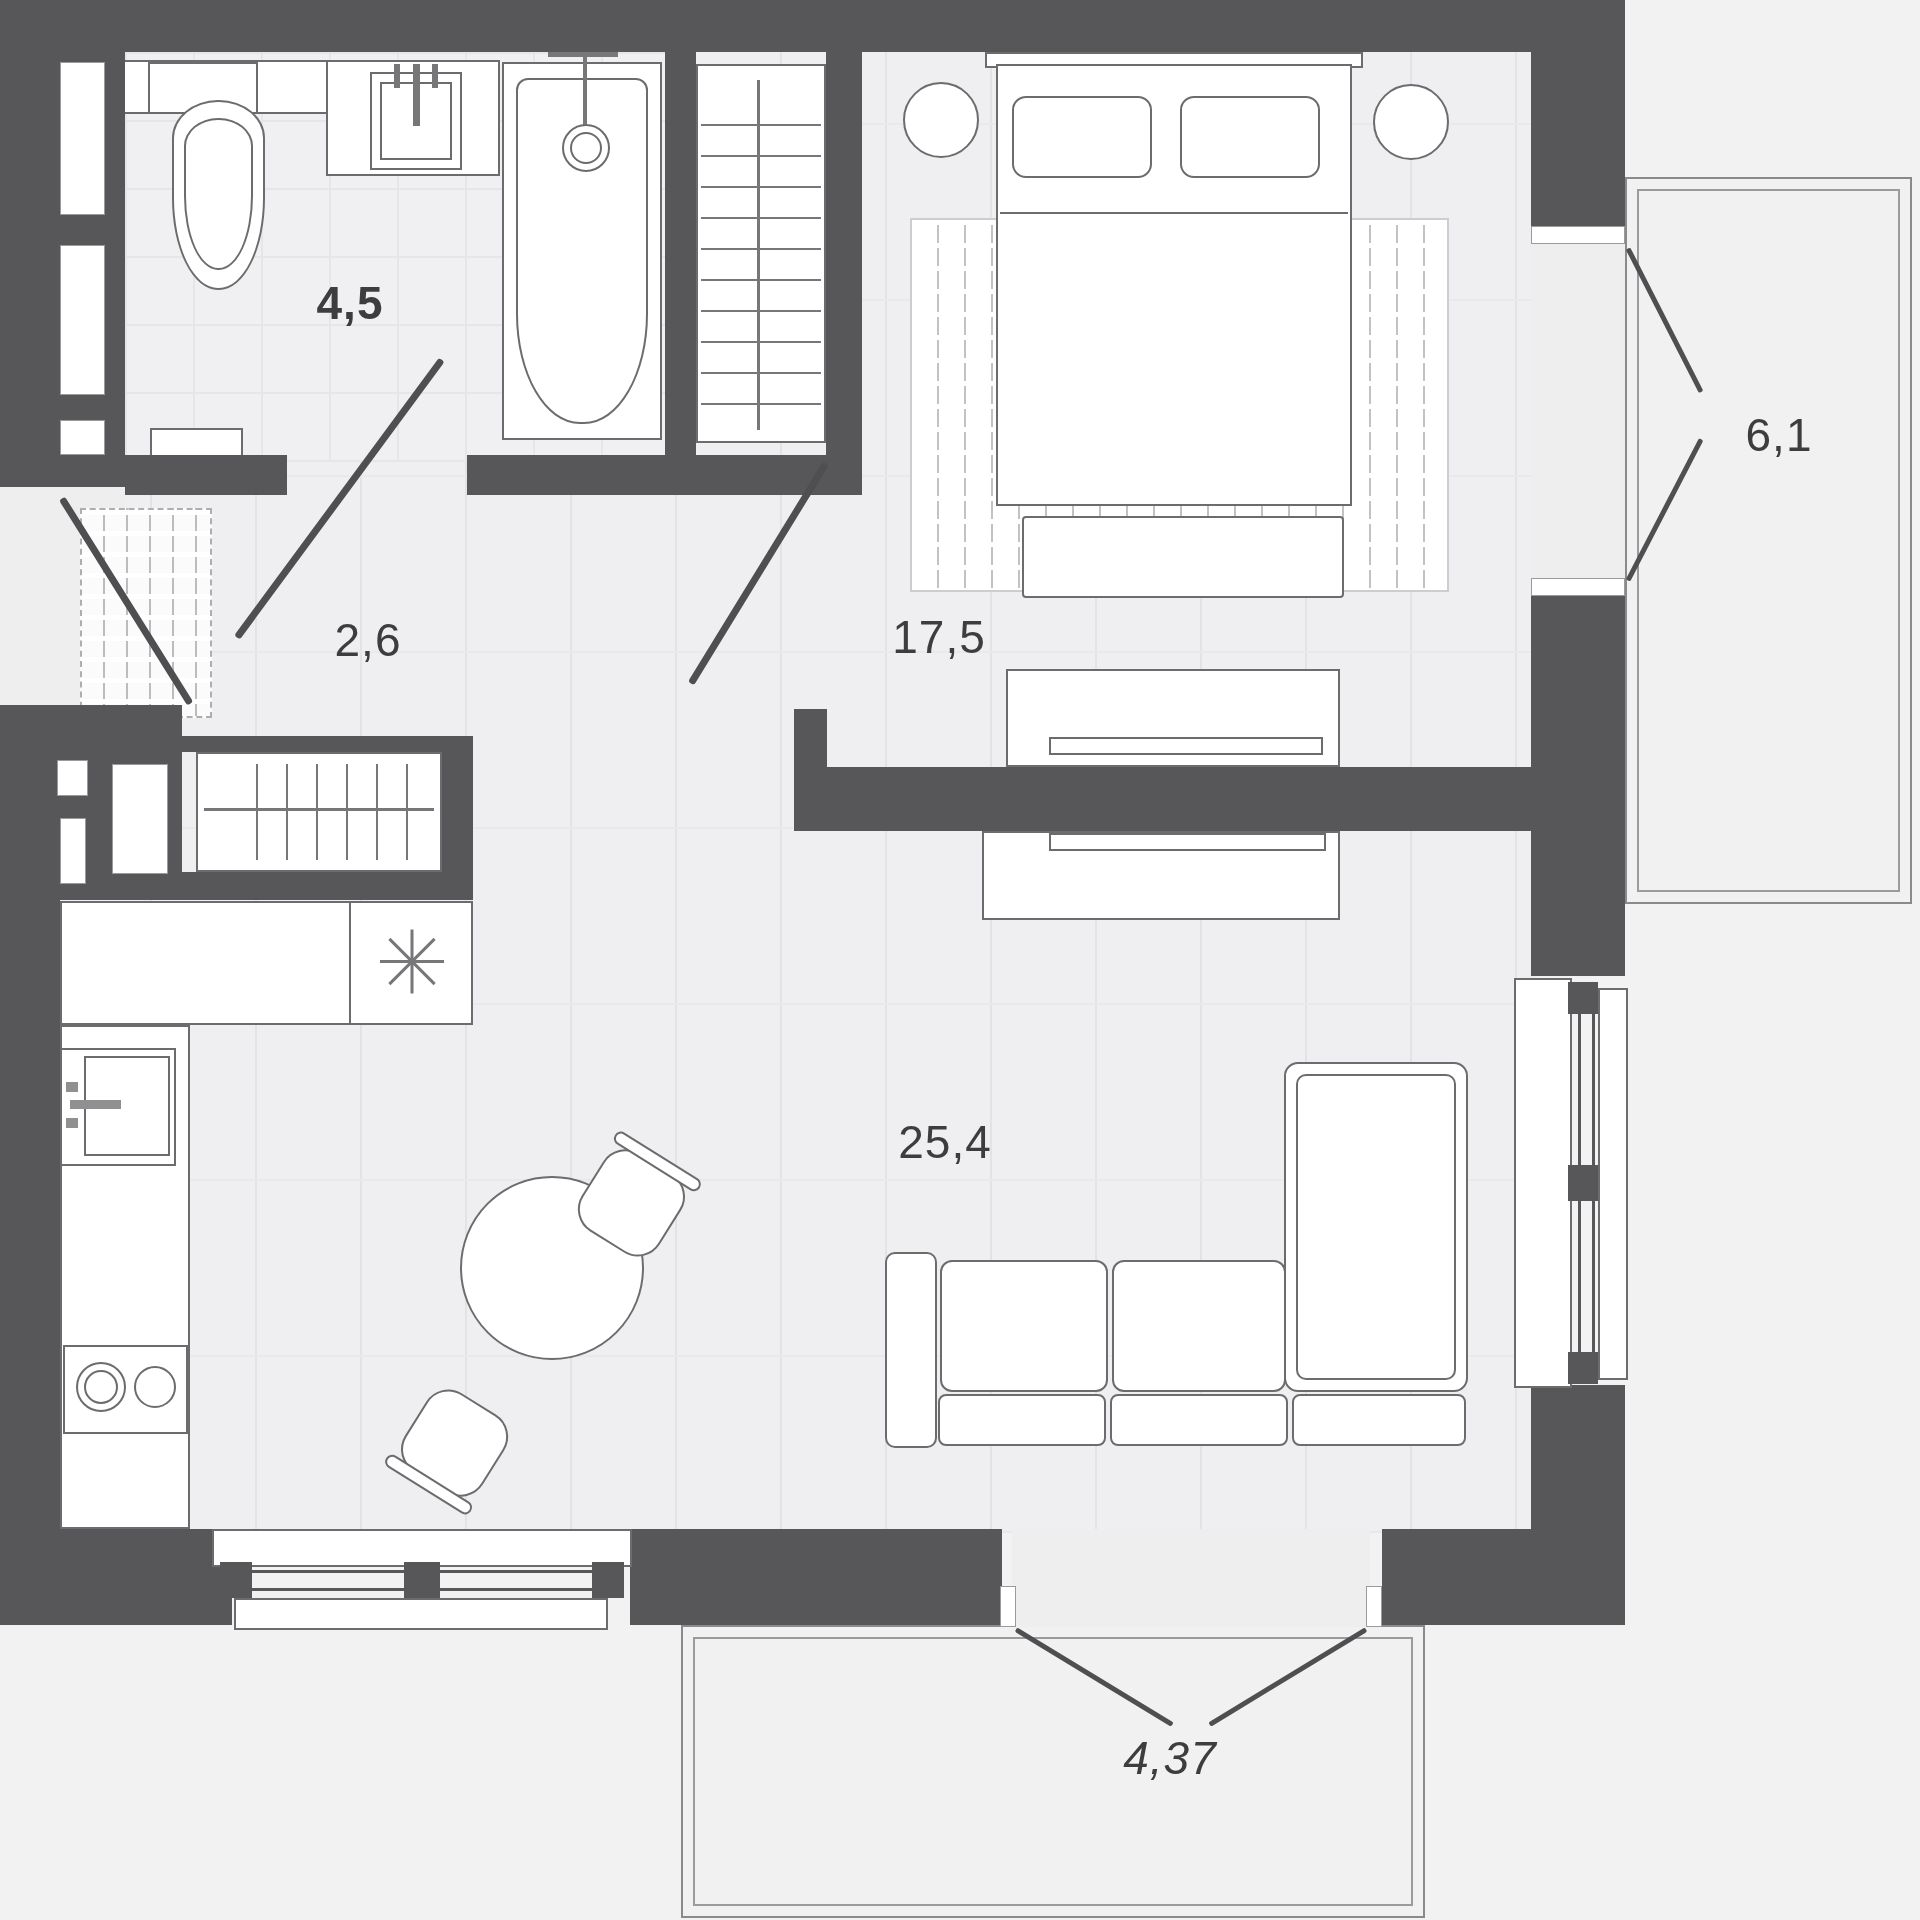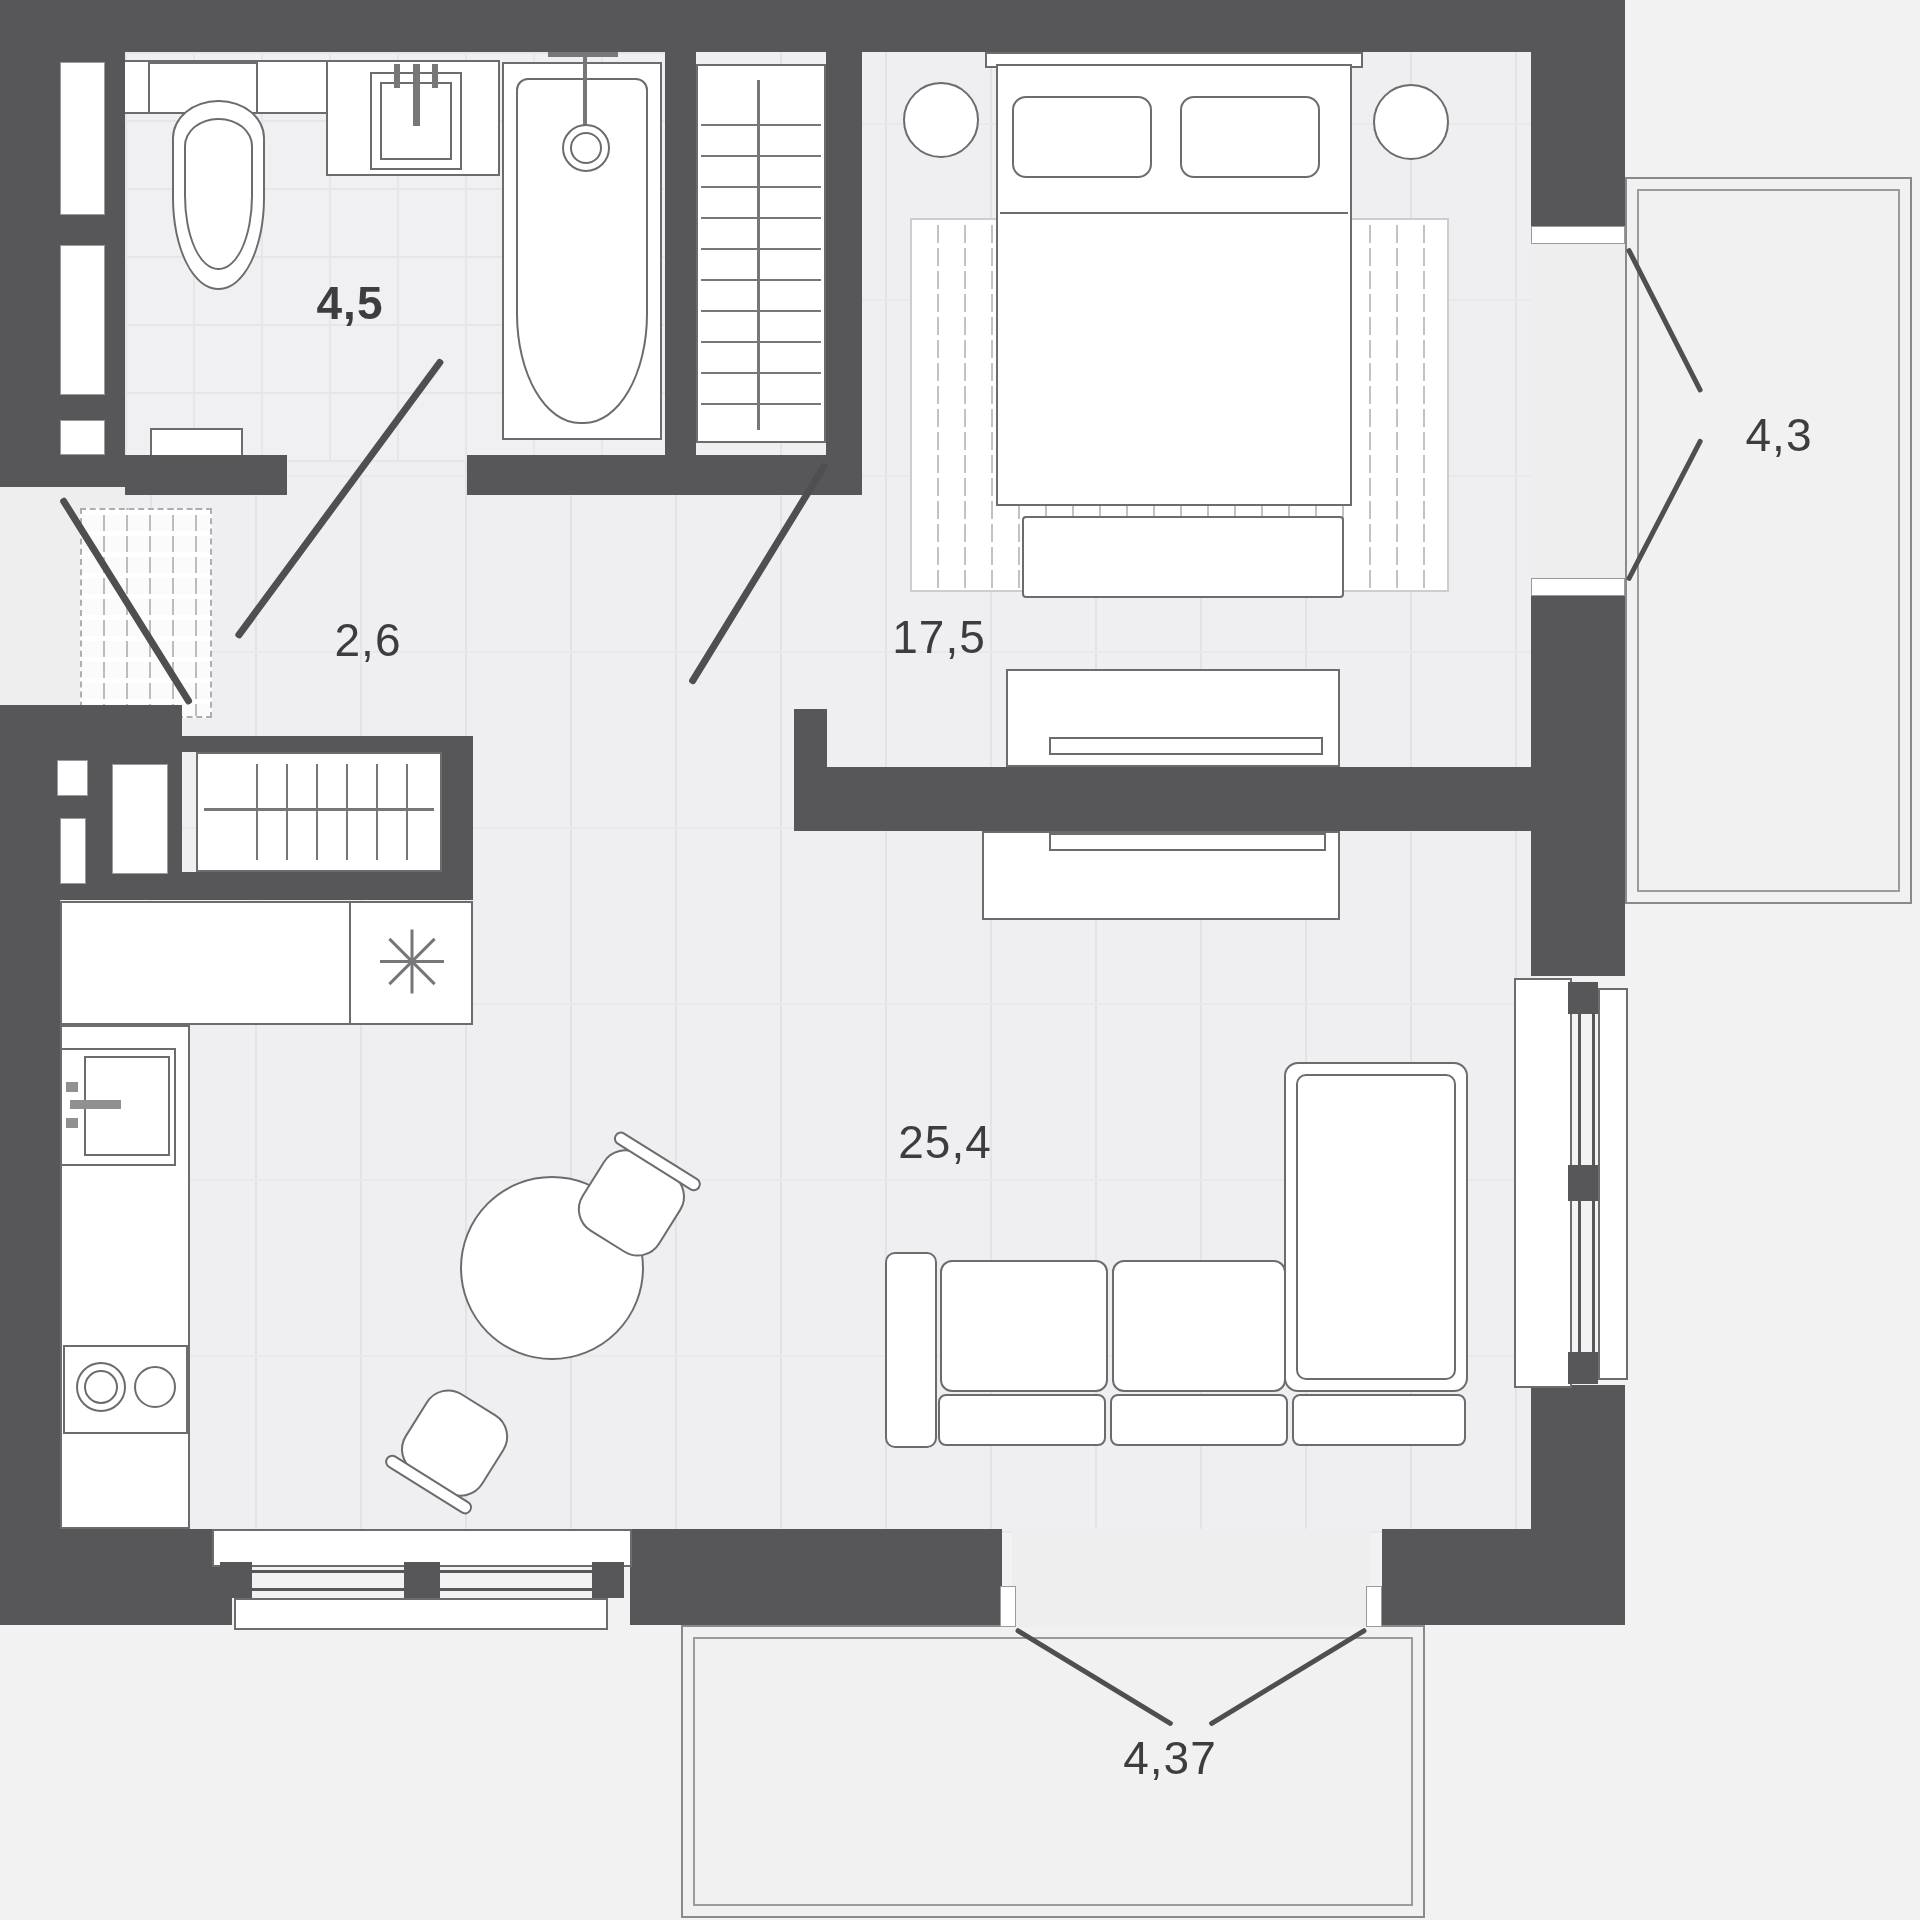--- a/index.html
+++ b/index.html
@@ -226,16 +226,16 @@
   <div class="swing" style="left:691px;top:680px;width:258px;transform:rotate(-58.5deg);"></div>
   <div class="swing5" style="left:1628px;top:246px;width:161px;transform:rotate(63deg);"></div>
   <div class="swing5" style="left:1628px;top:578px;width:159px;transform:rotate(-62.6deg);"></div>
   <div class="swing5" style="left:1016px;top:1627px;width:183px;transform:rotate(31.3deg);"></div>
   <div class="swing5" style="left:1366px;top:1627px;width:183px;transform:rotate(148.7deg);"></div>
 
   <span class="label" style="left:270px;top:276px;font-weight:bold;">4,5</span>
   <span class="label" style="left:288px;top:613px;">2,6</span>
   <span class="label" style="left:859px;top:610px;">17,5</span>
   <span class="label" style="left:865px;top:1115px;">25,4</span>
-  <span class="label" style="left:1699px;top:408px;">4,3</span>
-  <span class="label" style="left:1090px;top:1731px;">4,37</span>
+  <span class="label" style="left:1699px;top:408px;">6,1</span>
+  <span class="label" style="left:1090px;top:1731px;font-style:italic;">4,37</span>
 
 </div>
 
 </body></html>

